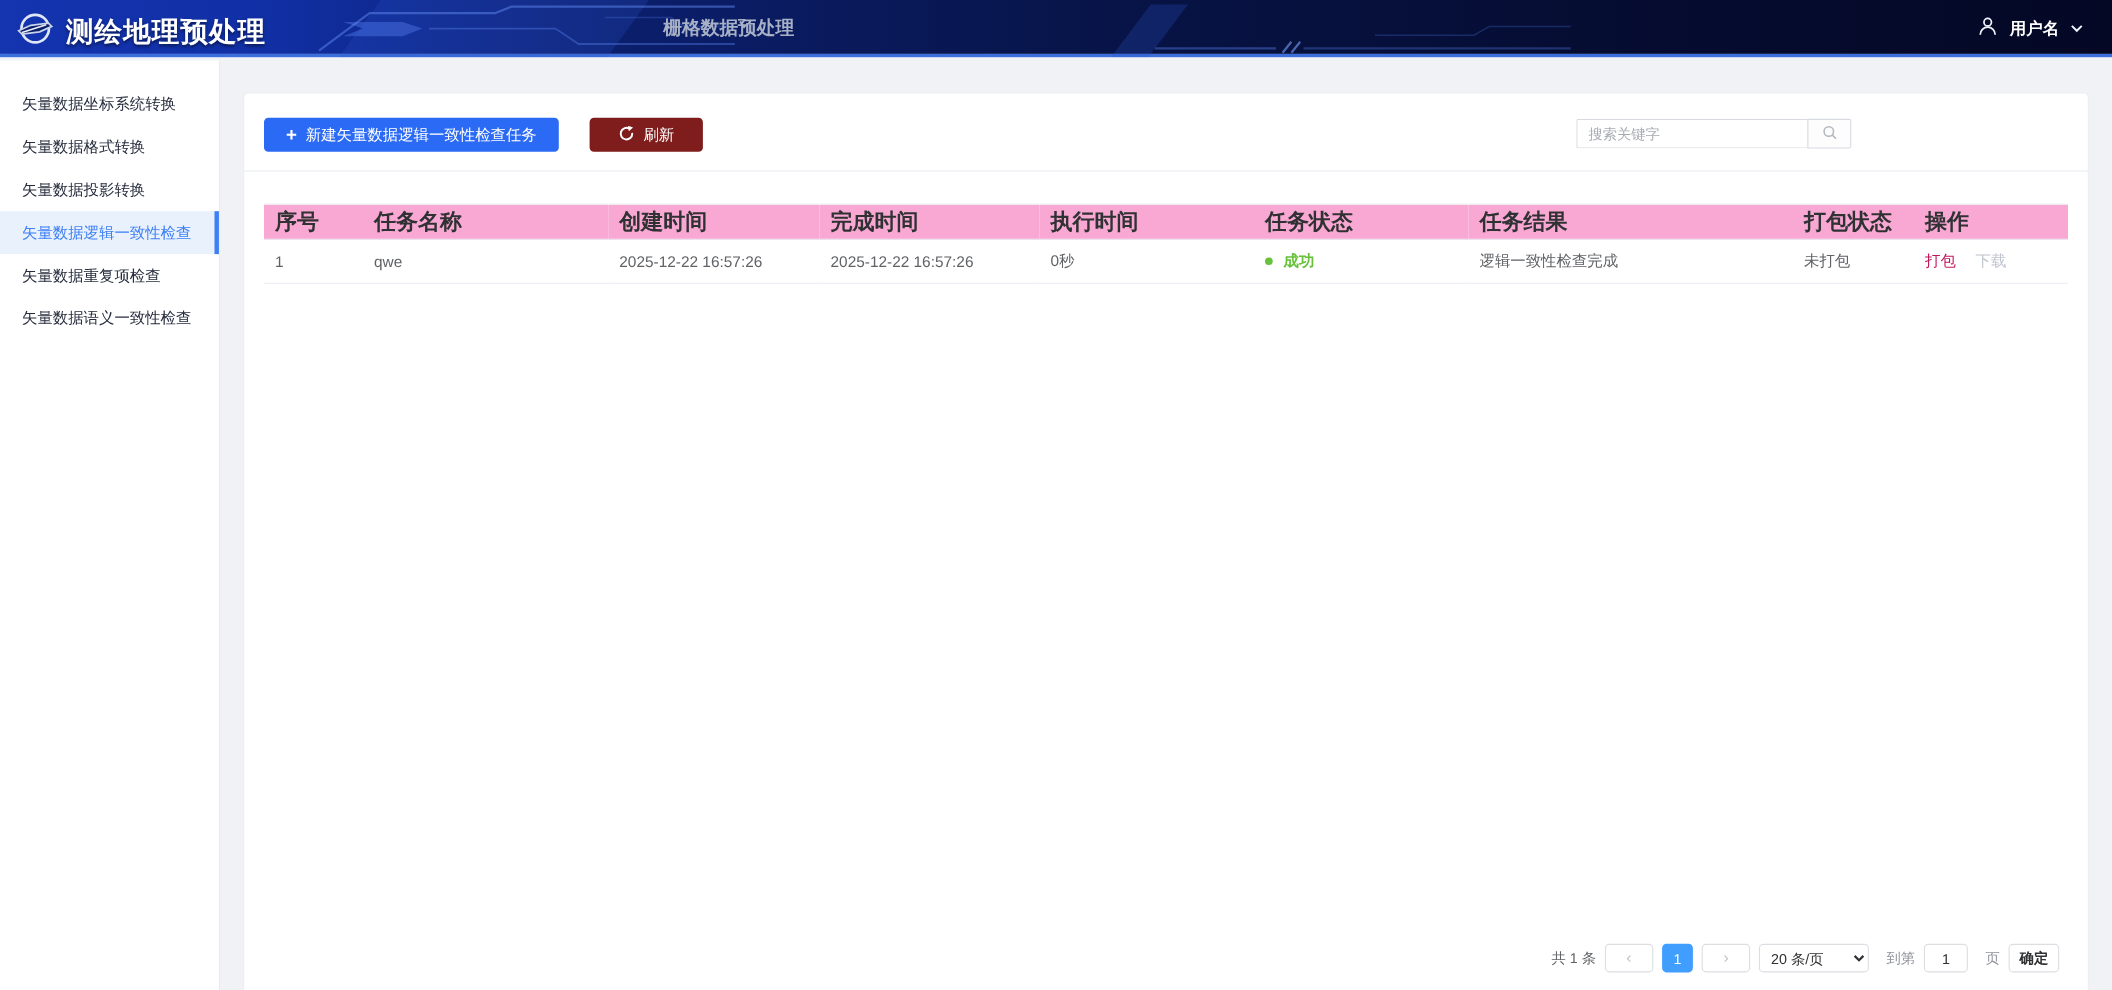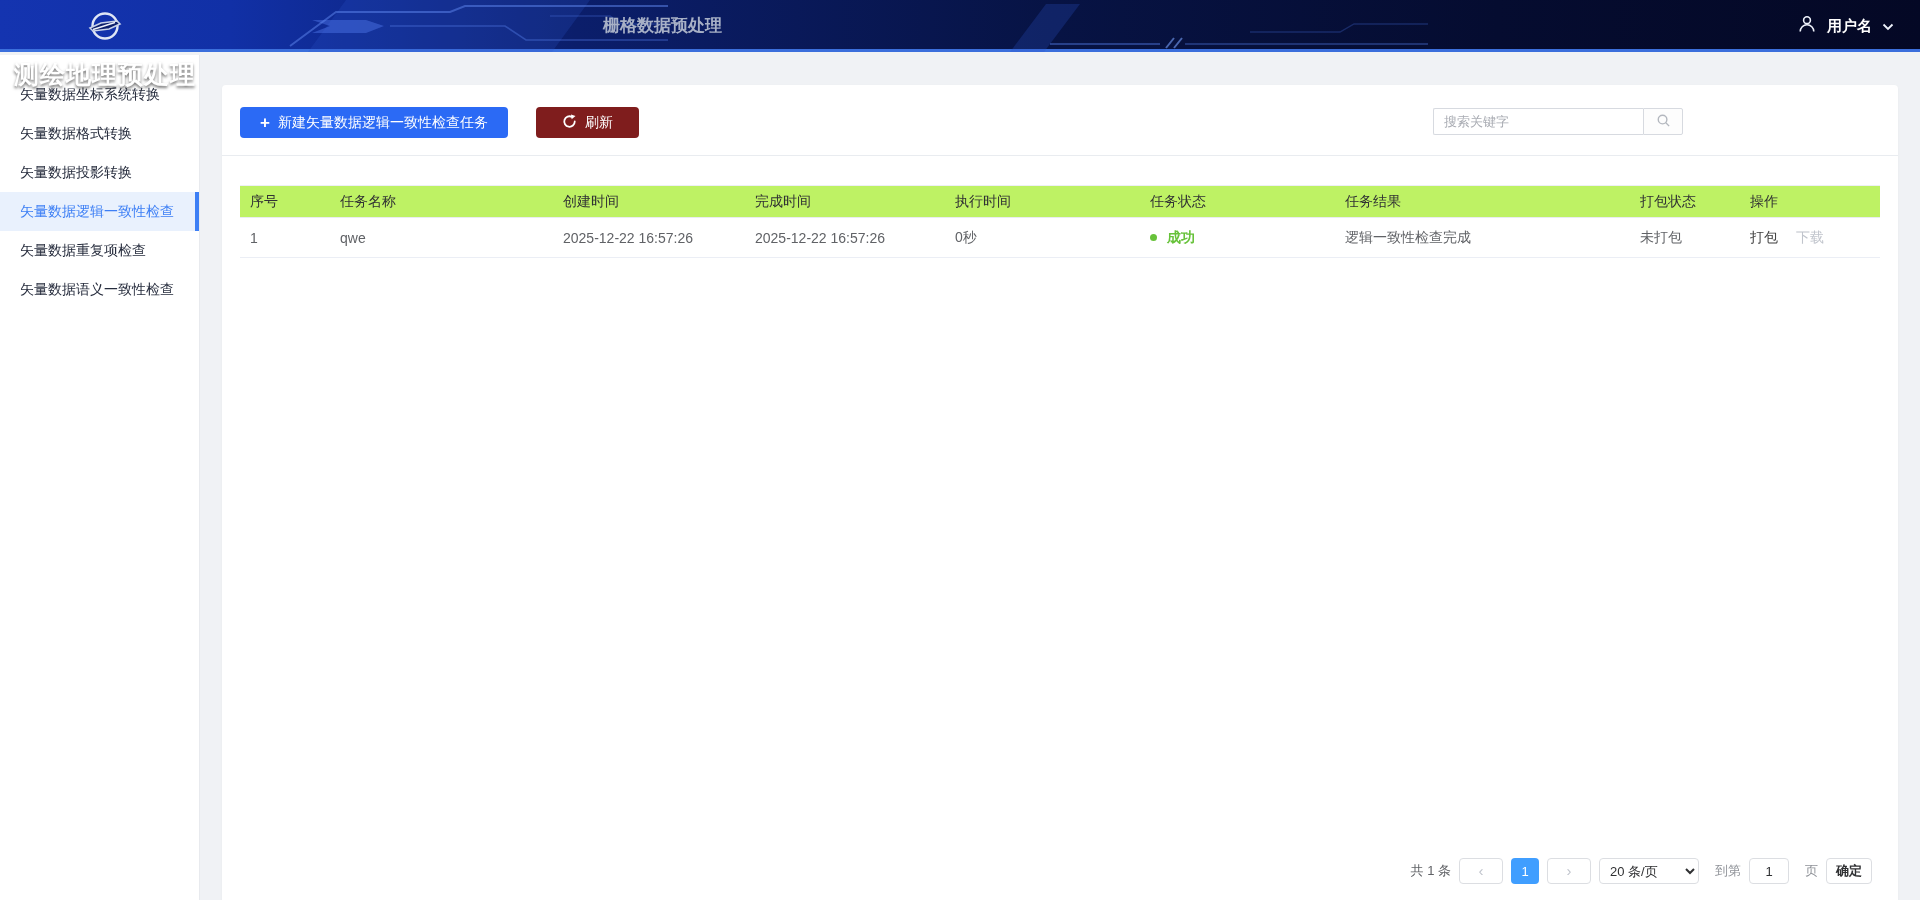--- a/index.html
+++ b/index.html
@@ -3,21 +3,21 @@
 <meta charset="utf-8">
 <style>
   * { margin:0; padding:0; box-sizing:border-box; }
   html,body { width:1920px; height:900px; overflow:hidden;
     font-family:"Liberation Sans","DejaVu Sans",sans-serif; background:#f0f2f5; }
 
   
   .header { position:absolute; top:0; left:0; width:1920px; height:52px;
     background:linear-gradient(90deg,#1434b0 0%,#1130a6 12%,#0b1e6b 30%,#071344 55%,#050c30 78%,#040825 100%);
     border-bottom:3px solid #3b6fdc; z-index:20; }
-  .logo-wrap { position:absolute; left:14px; top:8px; display:flex; align-items:center; gap:10px;flex-direction:column; }
+  .logo-wrap { position:absolute; left:14px; top:8px; display:flex; align-items:center; gap:10px; }
   .app-title { color:#ffffff; font-size:25px; font-weight:bold; letter-spacing:1px;
     text-shadow:0 2px 3px rgba(0,0,0,.55); white-space:nowrap; }
   .circuit { position:absolute; top:0; height:52px; pointer-events:none; }
   .circuit.left  { left:250px; width:420px; }
   .circuit.right { left:1010px; width:420px; }
 
   .tabs { position:absolute; left:575px; top:0; height:52px; display:flex; }
   .tab { height:52px; line-height:52px; font-size:17px; font-weight:bold;
     white-space:nowrap; cursor:pointer; position:relative; }
   .tab.inactive { color:#a7b0c6; padding:0 28px; }
@@ -57,29 +57,29 @@
     font-family:inherit; outline:none; background:#fff; }
   .search-input::placeholder { color:#a8abb2; }
   .search-btn { width:40px; height:27px; border:1px solid #d7dae0; border-radius:0 2px 2px 0;
     background:#fdfdfd; cursor:pointer; display:flex; align-items:center; justify-content:center; }
 
   .toolbar-divider { position:absolute; top:70px; left:0; right:0; height:1px; background:#e9ecf0; }
 
   
   .task-table { position:absolute; top:100px; left:18px; right:18px;
     border-collapse:collapse; table-layout:fixed; width:calc(100% - 36px); }
-  .task-table th { height:32px; background:#bef264; color:#303133; font-size:14px;
-    text-align:left; padding:0 10px; font-weight:normal; white-space:nowrap;
+  .task-table th { height:32px; background:#f9a8d4; color:#303133; font-size:20px;
+    text-align:left; padding:0 10px; font-weight:bold; white-space:nowrap;
     border-top:1px solid #eef0f4; border-bottom:1px solid #e9ecf0; }
   .task-table td { height:40px; color:#606266; font-size:14px; padding:0 10px;
     border-bottom:1px solid #ebeef5; white-space:nowrap; overflow:hidden; }
   .status-ok { color:#67c23a; font-weight:bold; }
   .status-dot { display:inline-block; width:7px; height:7px; border-radius:50%;
     background:#67c23a; margin-right:6px; vertical-align:1px; }
-  .link-pack { color:#404040; cursor:pointer; margin-right:14px;text-align:right; }
+  .link-pack { color:#be185d; cursor:pointer; margin-right:14px;text-align:right; }
   .link-download { color:#c0c4cc; cursor:not-allowed; }
   .muted { color:#909399; }
 
   
   .pagination { position:absolute; bottom:16px; right:26px; display:flex;
     align-items:center; gap:8px; font-size:13px; color:#606266; }
   .pg-btn { height:26px; border:1px solid #dcdee2; border-radius:4px; background:#ffffff;
     display:flex; align-items:center; justify-content:center; cursor:pointer;
     color:#c0c4cc; font-size:13px; }
   .pg-prev,.pg-next { width:44px; }

